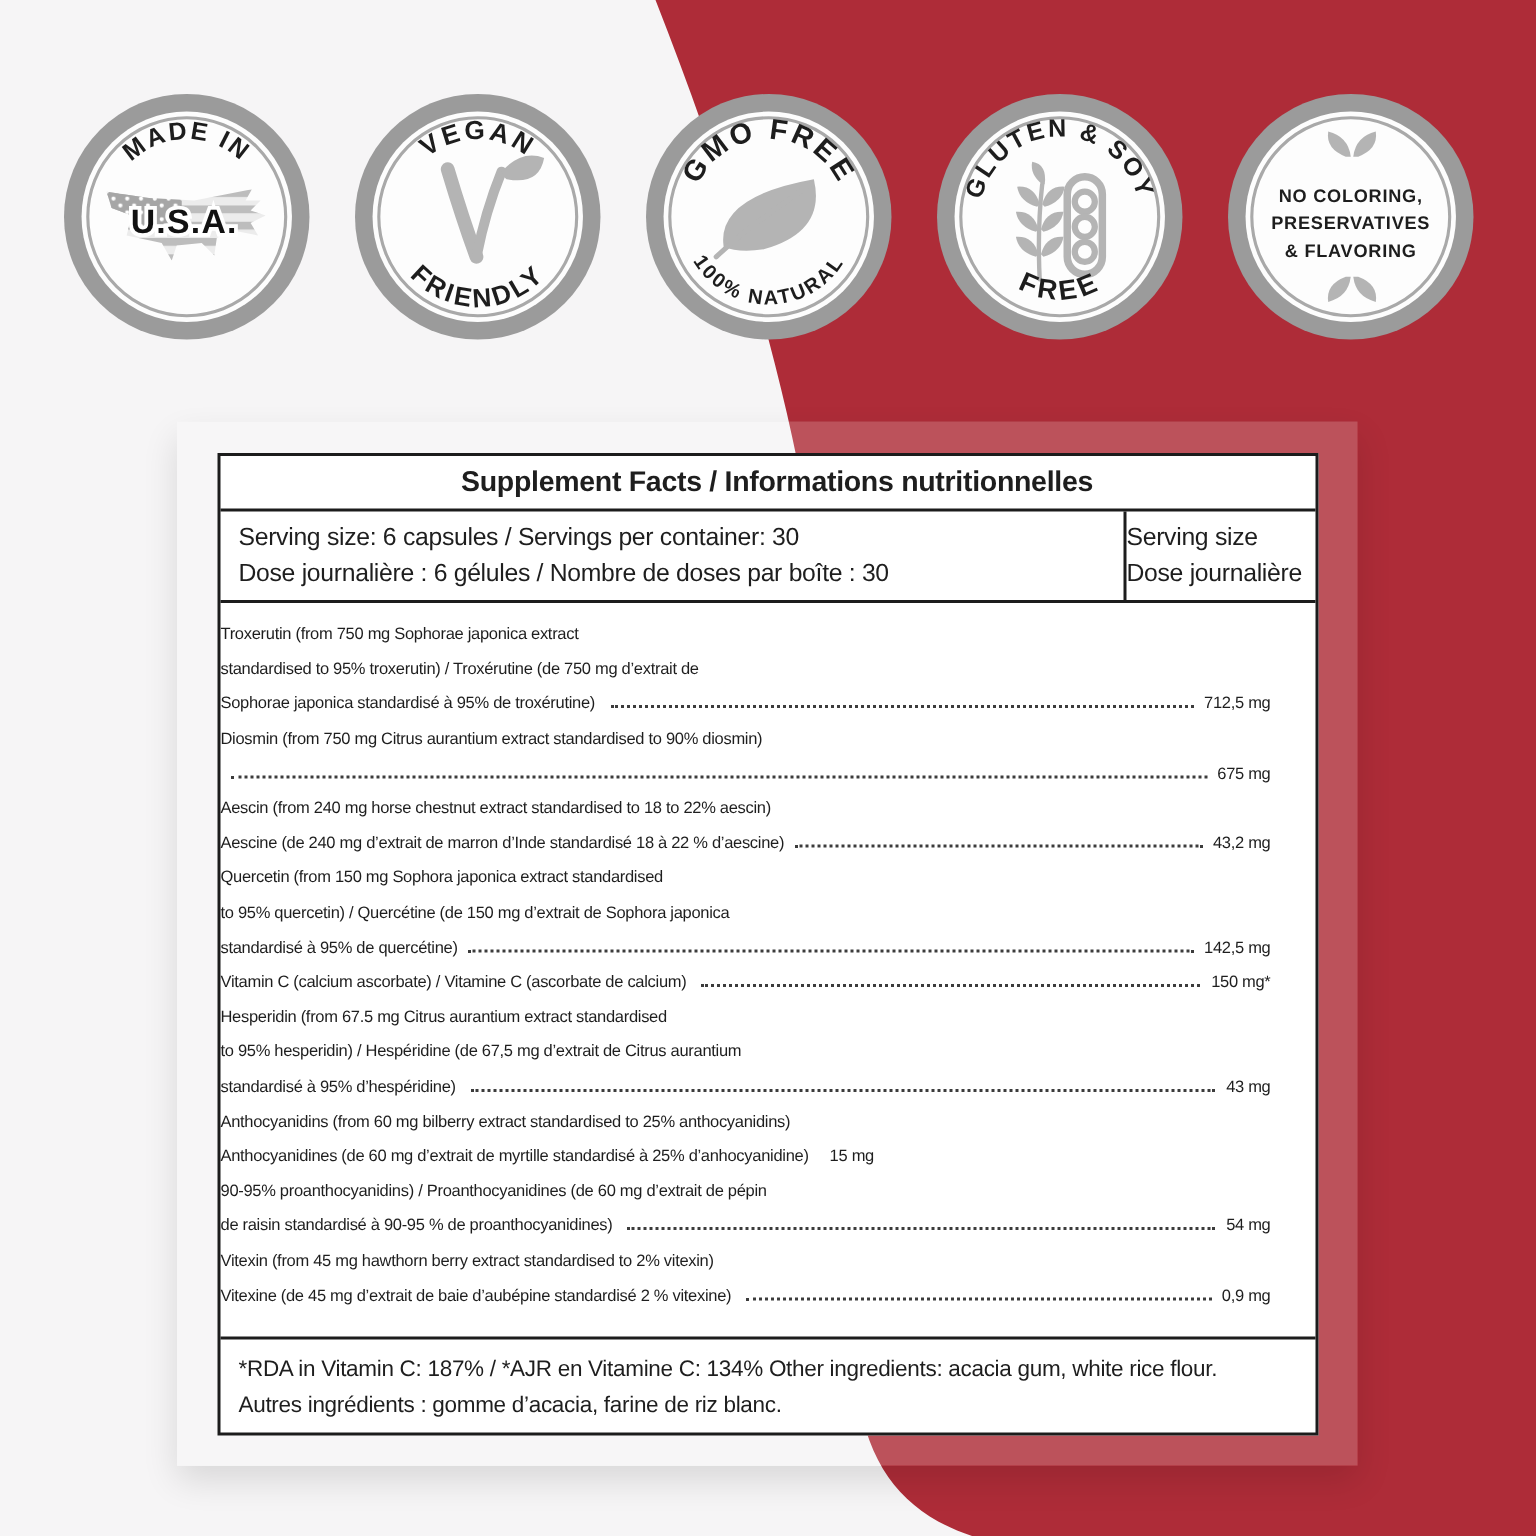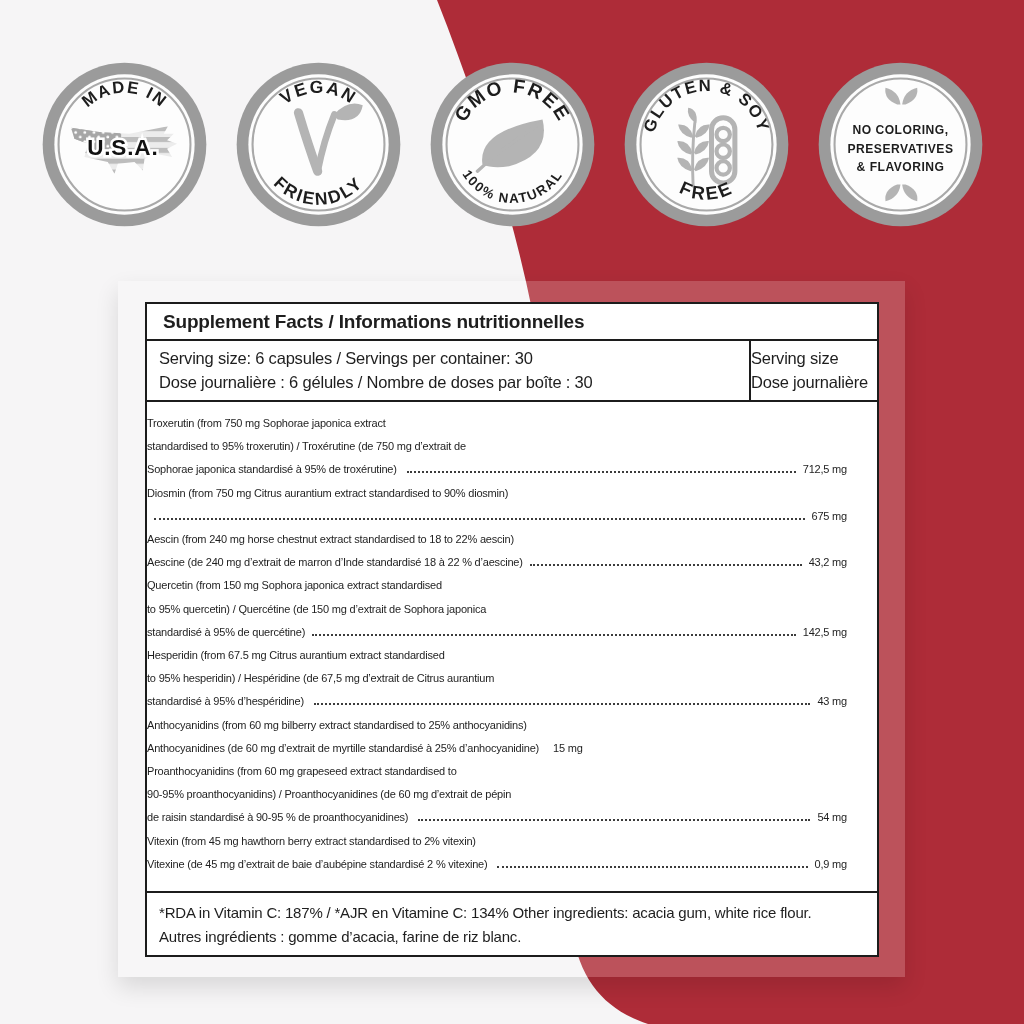--- a/index.html
+++ b/index.html
@@ -24,21 +24,21 @@
     background:rgba(255,255,255,0.18);
     box-shadow:0 10px 22px rgba(0,0,0,0.12);
   }
   .facts-table{
     position:absolute;left:27px;top:21px;width:734px;height:655px;
     background:#ffffff;border:2px solid #1c1c1c;box-sizing:border-box;
     display:flex;flex-direction:column;
   }
   .facts-header{
     border-bottom:2px solid #1c1c1c;
-    text-align:left;font-weight:bold;font-size:19px;
+    text-align:center;font-weight:bold;font-size:19px;
     padding:7px 4px 6px 16px;letter-spacing:-0.2px;
   }
   .serving-row{display:flex;border-bottom:2px solid #1c1c1c;}
   .serving-left{flex:1;padding:5px 10px 6px 12px;font-size:16.5px;line-height:24px;letter-spacing:-0.2px;white-space:nowrap;}
   .serving-right{width:128px;border-left:2px solid #1c1c1c;padding:5px 6px 6px 0;font-size:16.5px;line-height:24px;letter-spacing:-0.2px;white-space:nowrap;box-sizing:border-box;}
   .ingredients{
     flex:1;padding:10px 30px 6px 0;font-size:11px;line-height:23.2px;letter-spacing:-0.2px;
   }
   .ing-line{display:flex;align-items:baseline;white-space:nowrap;}
   .ing-line .txt{white-space:pre;}
@@ -234,40 +234,42 @@
         </div>
         <div class="ing-line">
           <span class="txt">to 95% quercetin) / Quercétine (de 150 mg d’extrait de Sophora japonica</span>
         </div>
         <div class="ing-line">
           <span class="txt">standardisé à 95% de quercétine)</span>
           <span class="dots"></span>
           <span class="amt">142,5 mg</span>
         </div>
         <div class="ing-line">
+          <span class="txt">Vitamin C (calcium ascorbate) / Vitamine C (ascorbate de calcium) </span>
+          <span class="dots"></span>
+          <span class="amt">150 mg*</span>
+        </div>
+        <div class="ing-line">
           <span class="txt">Hesperidin (from 67.5 mg Citrus aurantium extract standardised</span>
         </div>
         <div class="ing-line">
           <span class="txt">to 95% hesperidin) / Hespéridine (de 67,5 mg d’extrait de Citrus aurantium</span>
         </div>
         <div class="ing-line">
           <span class="txt">standardisé à 95% d’hespéridine) </span>
           <span class="dots"></span>
           <span class="amt">43 mg</span>
         </div>
         <div class="ing-line">
           <span class="txt">Anthocyanidins (from 60 mg bilberry extract standardised to 25% anthocyanidins)</span>
         </div>
         <div class="ing-line">
           <span class="txt">Anthocyanidines (de 60 mg d’extrait de myrtille standardisé à 25% d’anhocyanidine)</span>
           <span class="gap"></span>
           <span class="amt">15 mg</span>
-        </div>
-        <div class="ing-line">
-          <span class="txt">Proanthocyanidins (from 60 mg grapeseed extract standardised to</span>
         </div>
         <div class="ing-line">
           <span class="txt">90-95% proanthocyanidins) / Proanthocyanidines (de 60 mg d’extrait de pépin</span>
         </div>
         <div class="ing-line">
           <span class="txt">de raisin standardisé à 90-95 % de proanthocyanidines) </span>
           <span class="dots"></span>
           <span class="amt">54 mg</span>
         </div>
         <div class="ing-line">

